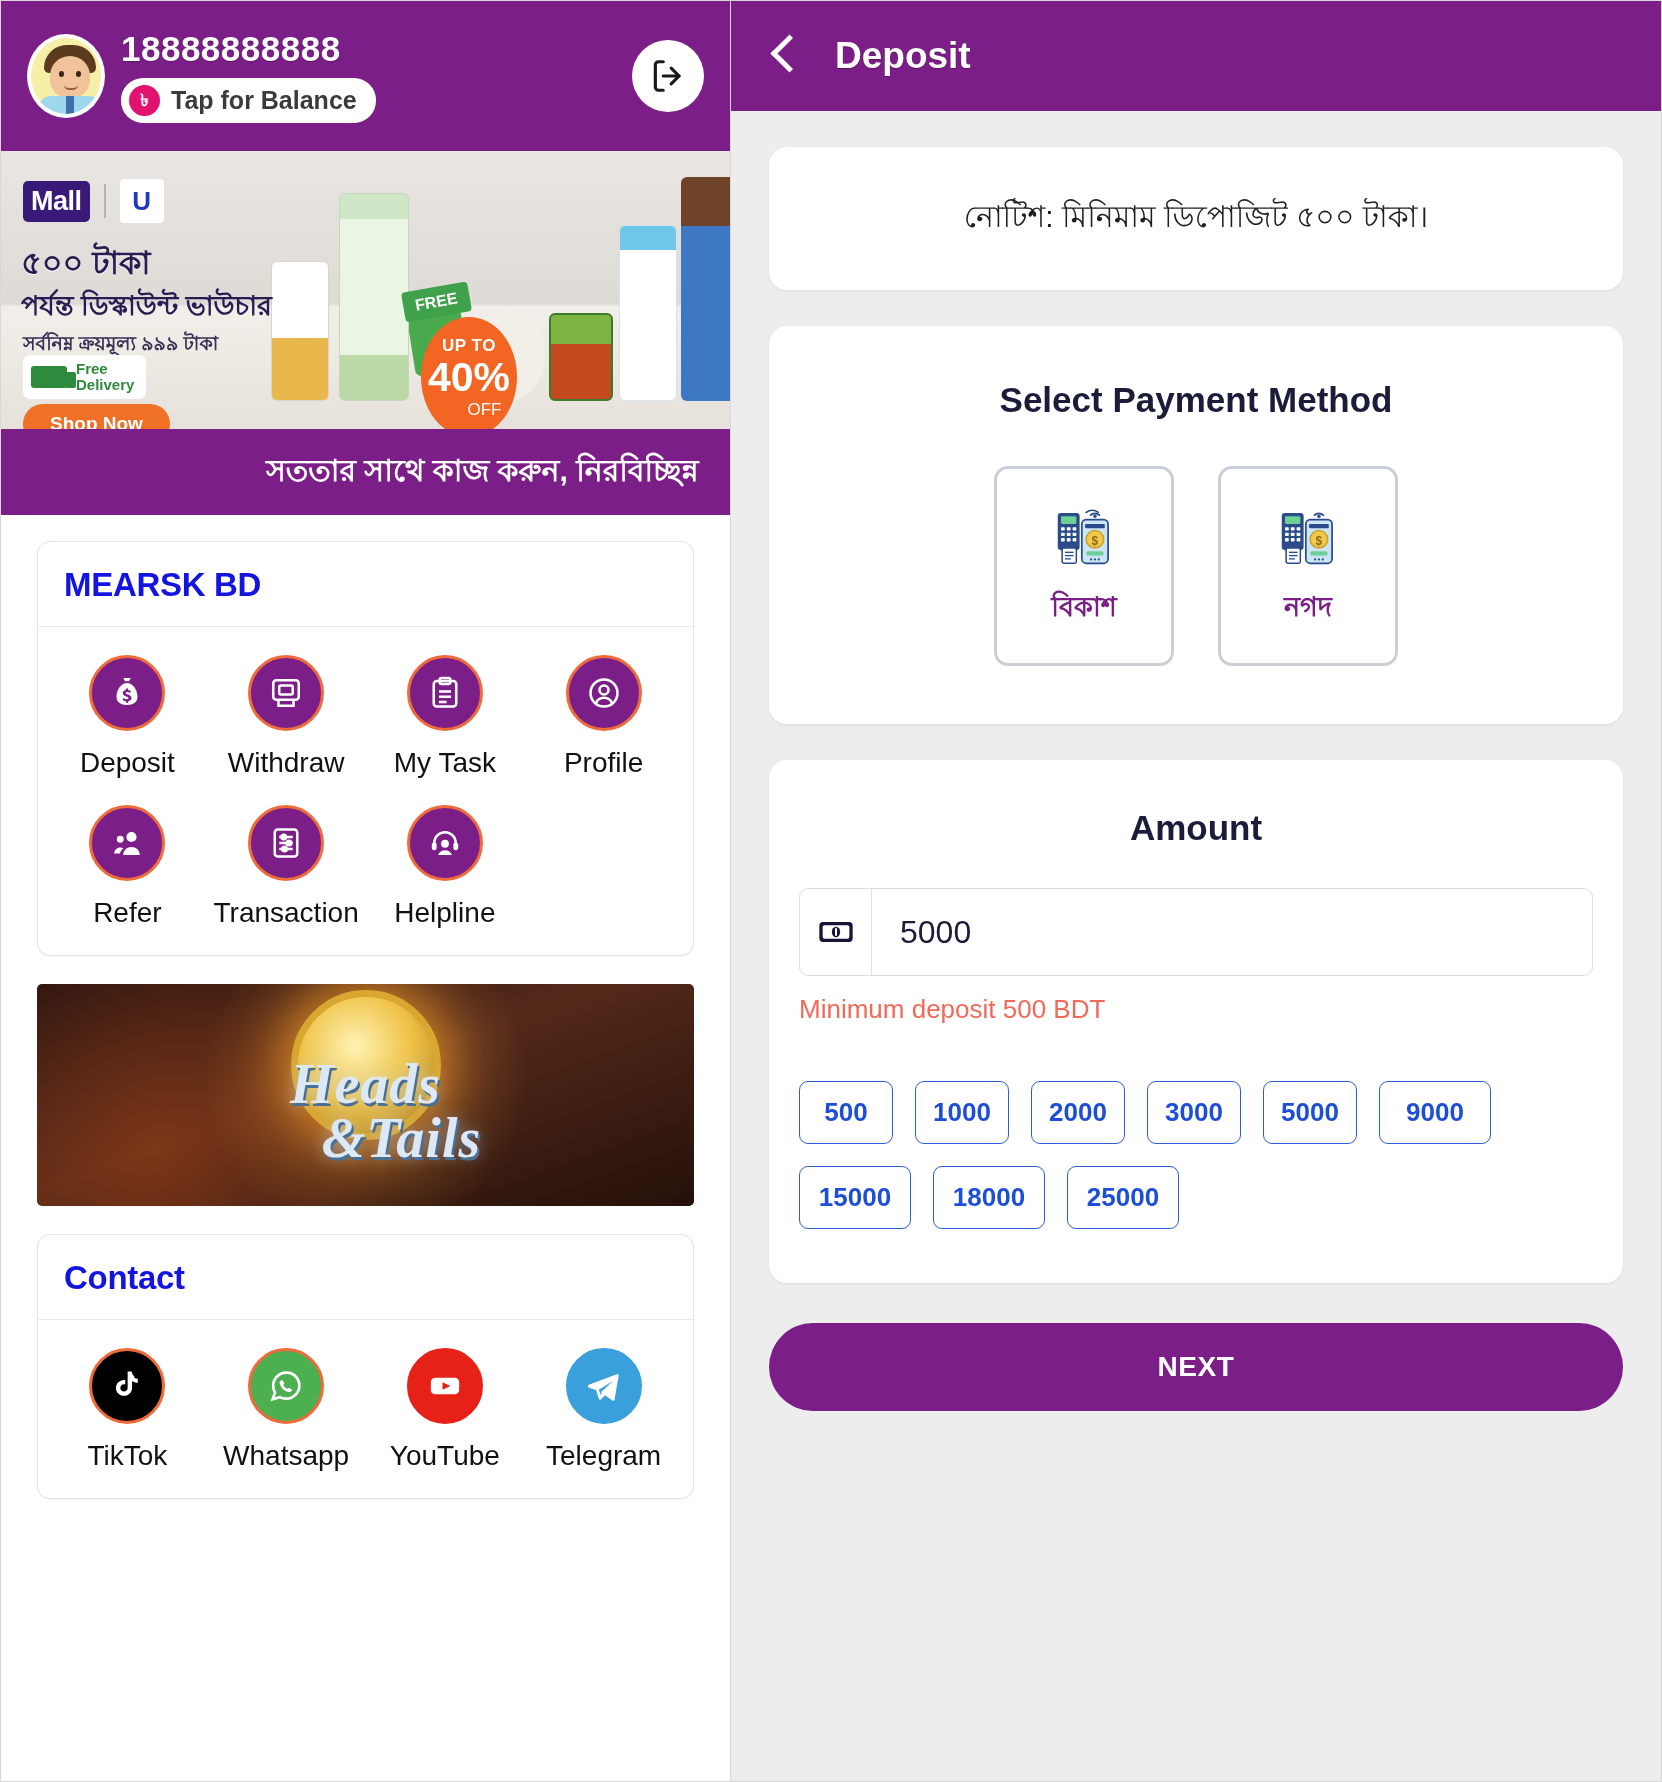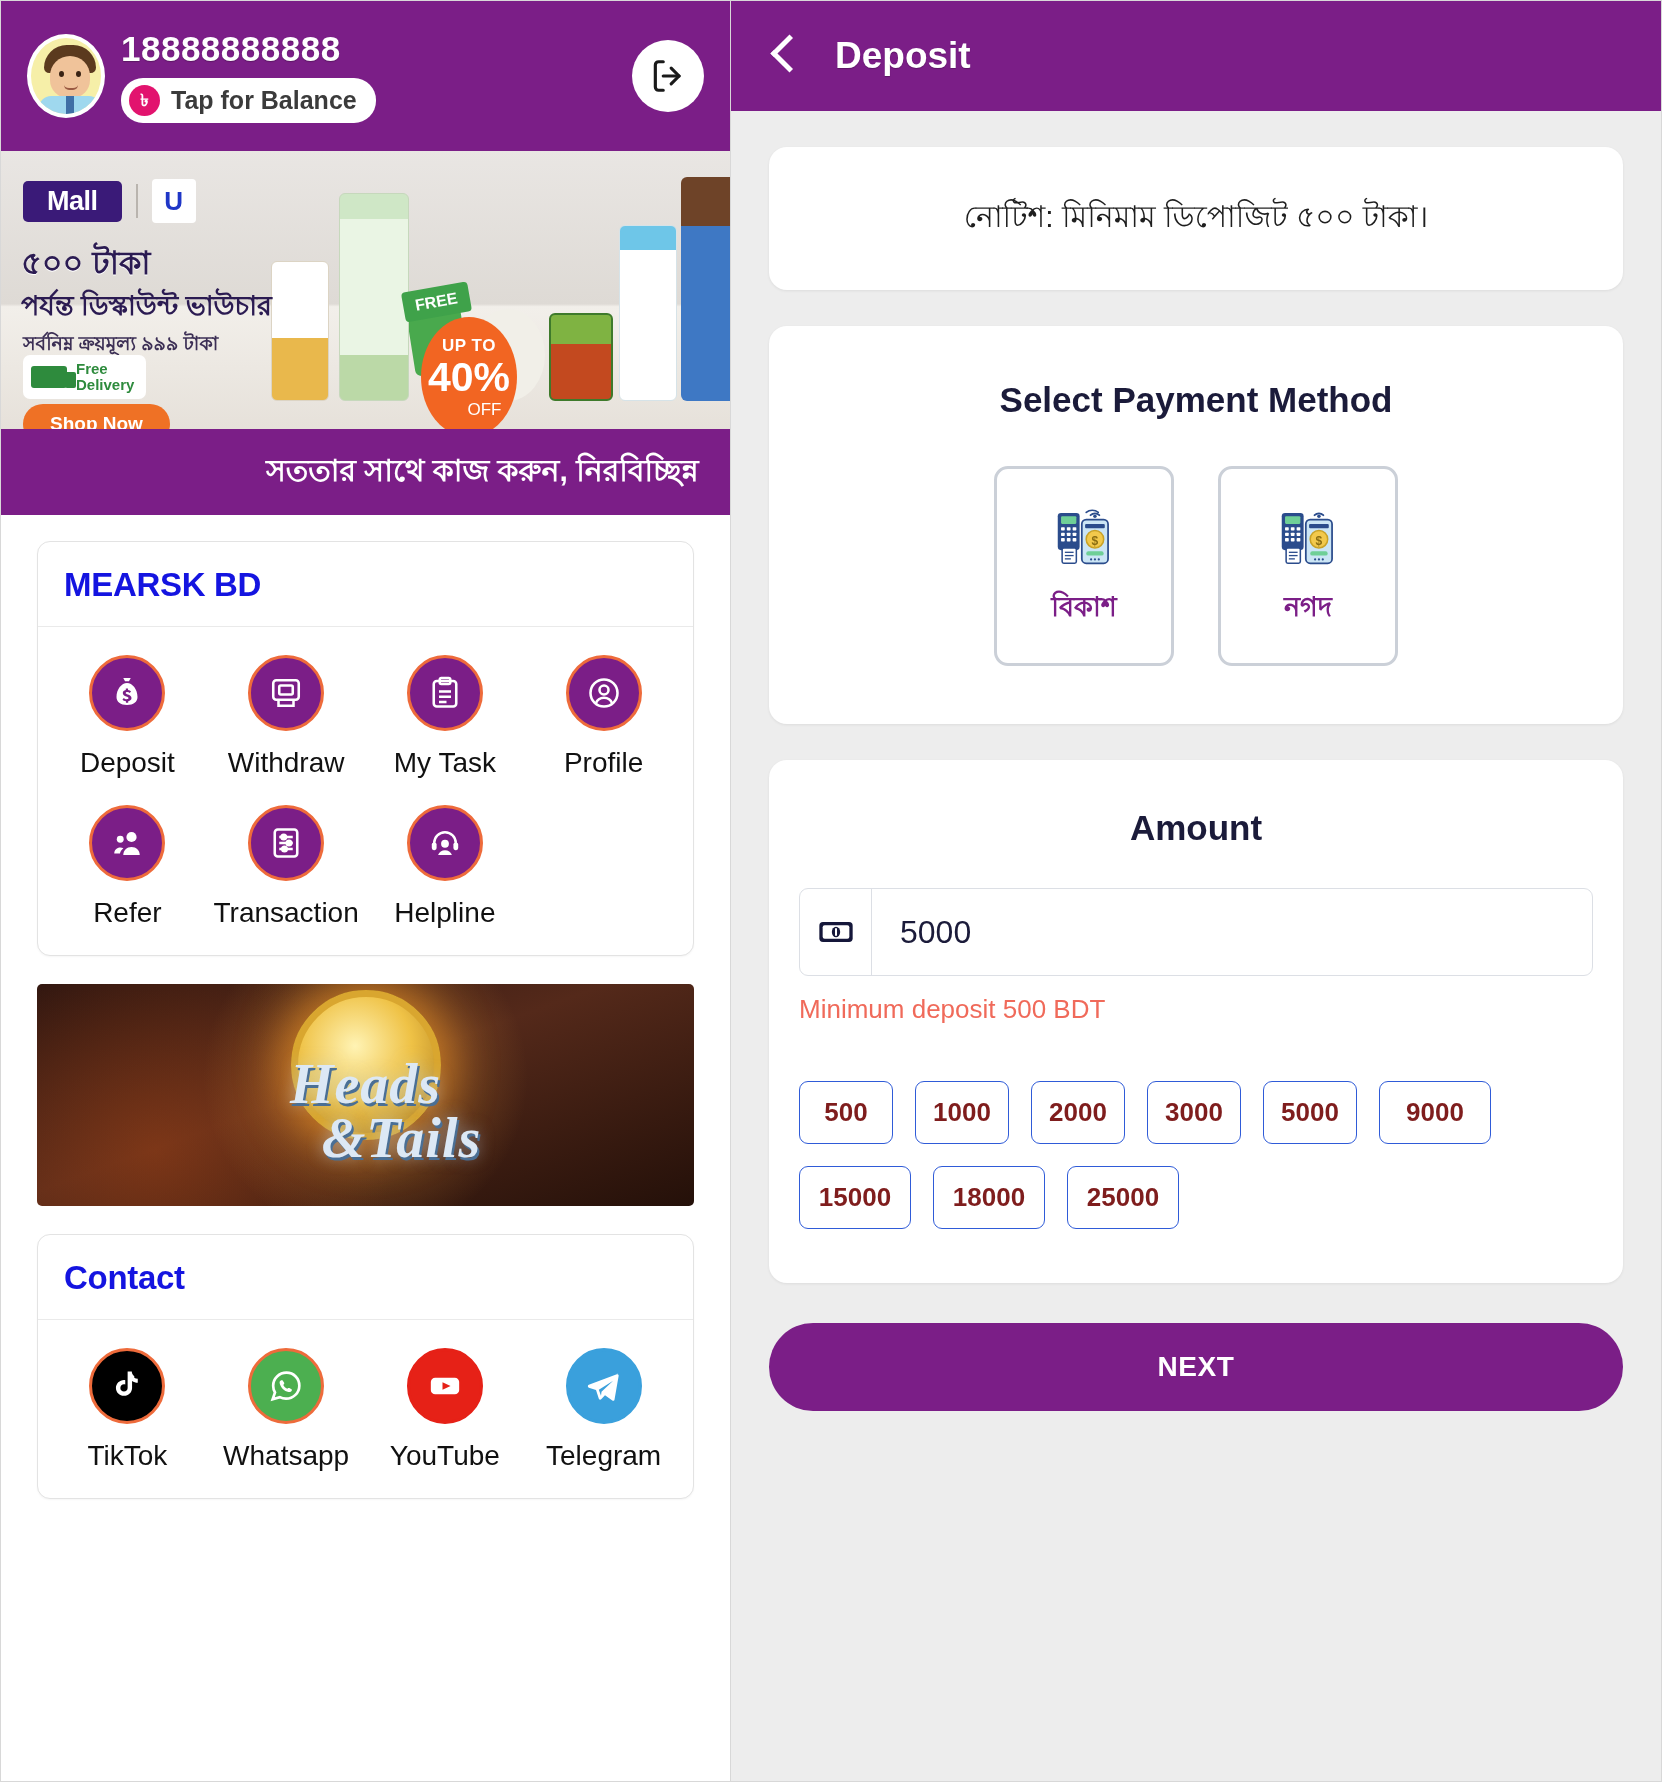--- a/index.html
+++ b/index.html
@@ -99,21 +99,21 @@
     position:relative;
     height: 278px;
     background: linear-gradient(180deg,#E9E6E3 0%, #DEDAD5 55%, #F2EFEA 56%, #E6E1DA 100%);
     overflow:hidden;
   }
   .pb-mall {
     position:absolute; left:22px; top:28px; display:flex; align-items:center; gap:14px;
   }
   .pb-mall .mall {
     background:#3A1A78; color:#fff; font-weight:800; font-size:27px;
-    padding:5px 24px; border-radius:5px; letter-spacing:-0.5px;
+    padding:5px 8px; border-radius:5px; letter-spacing:-0.5px;
   }
   .pb-mall .sep { width:2px; height:34px; background:#b9b4ae; }
   .pb-mall .unilever {
     width:44px;height:44px;background:#fff;border-radius:4px;
     display:flex;align-items:center;justify-content:center;
     color:#1F36C7;font-size:26px;font-weight:700;line-height:1;
   }
   .pb-bdt {
     position:absolute; left:20px; top:96px;
     color:#2B1B52; font-weight:800; font-size:32px; line-height:1.05;
@@ -295,21 +295,21 @@
   .min-note {
     color:#F06A5A; font-size:26px; font-weight:500;
     padding: 18px 0 0 30px;
   }
   .chips {
     display:flex; flex-wrap:wrap; gap: 22px;
     padding: 56px 30px 54px 30px;
   }
   .chip {
     border:1px solid #2F5BD8; border-radius: 9px;
-    color:#7f1d1d; font-size:26px; font-weight:700;
+    color:#1d4ed8; font-size:26px; font-weight:700;
     padding: 15px 0; min-width: 94px; text-align:center; background:#ffffff;
   }
   .chip.w2 { min-width: 112px; }
   .next-btn {
     margin: 40px 38px 0 38px;
     height: 88px; border-radius: 44px;
     background:#7B1E87; color:#ffffff;
     display:flex; align-items:center; justify-content:center;
     font-size:28px; font-weight:700; letter-spacing:.6px;
   }

